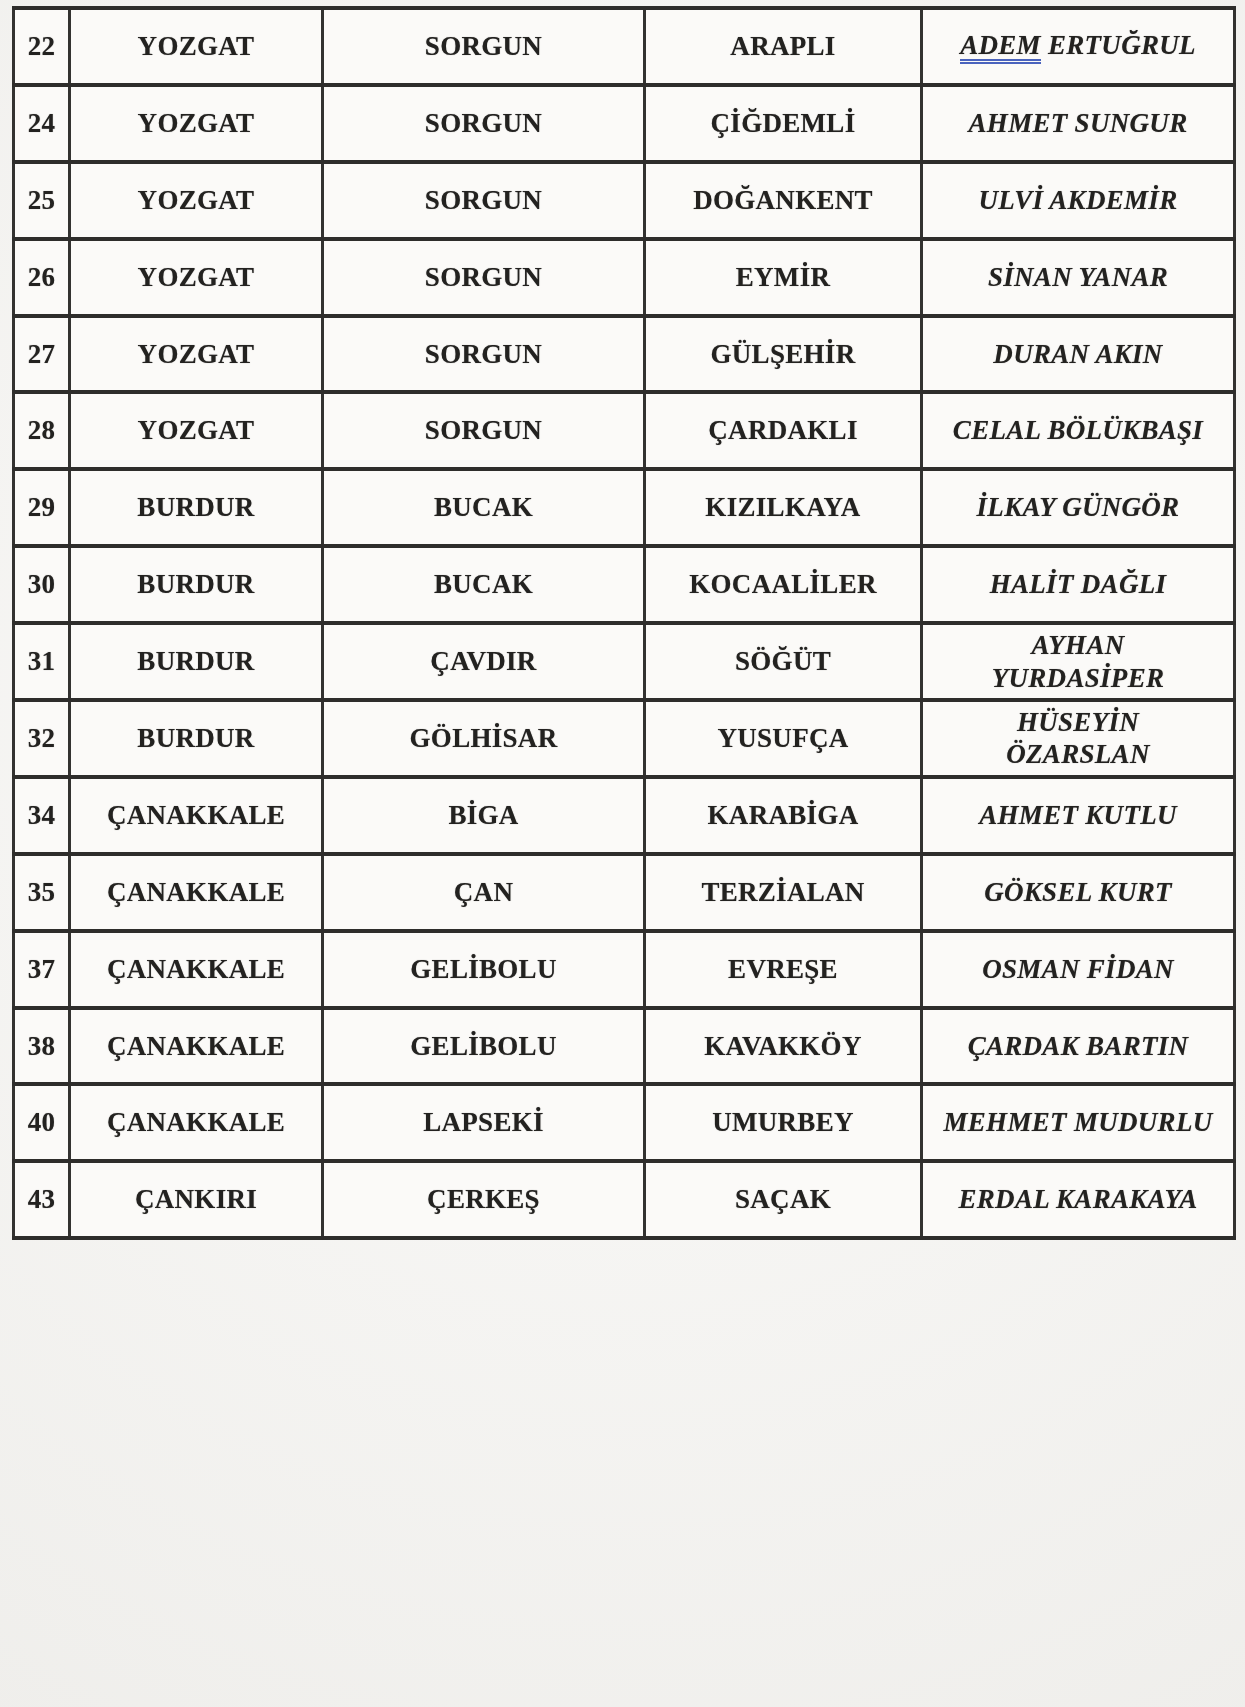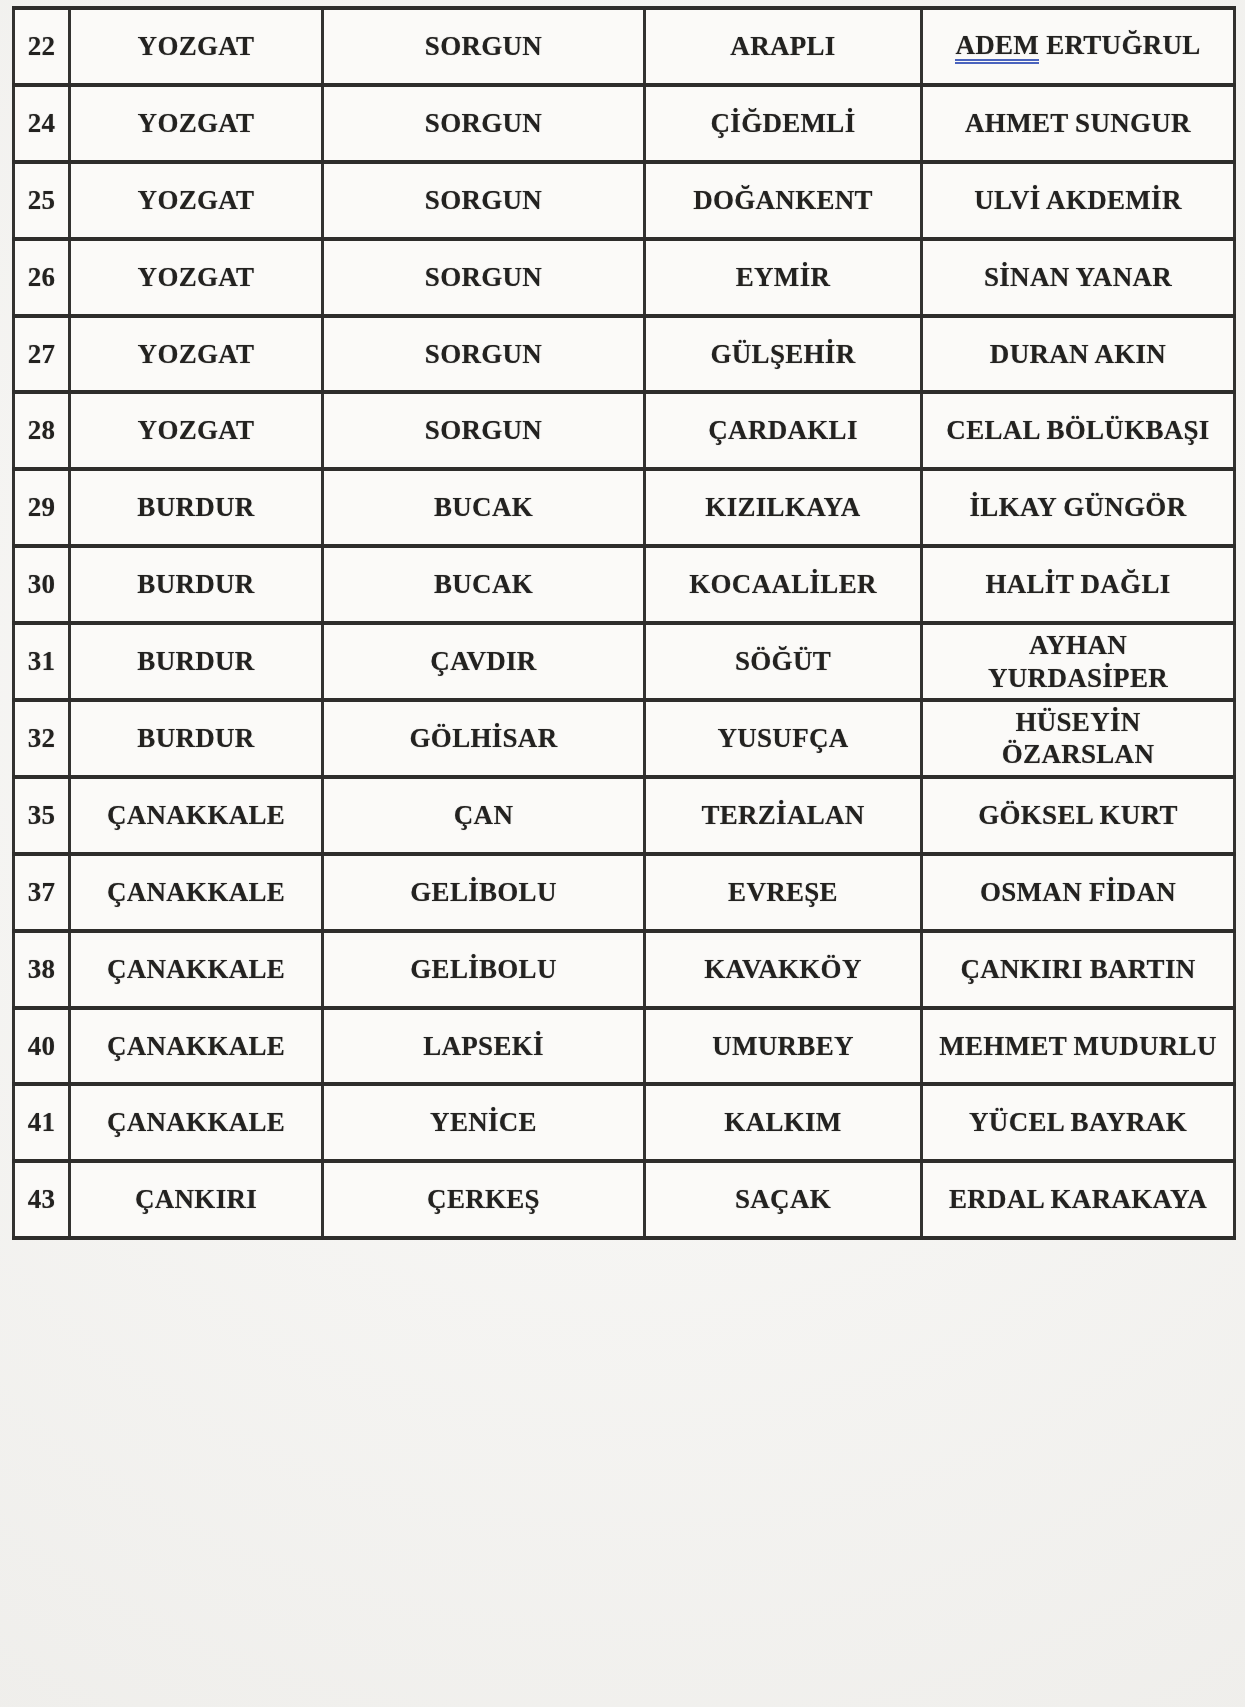--- a/index.html
+++ b/index.html
@@ -41,20 +41,21 @@
     color: #232220;
     text-shadow: 0 0 1px rgba(35,34,32,0.45);
     padding: 2px 4px;
     background: #fbfaf8;
     overflow: hidden;
   }
   td.cell-name {
     white-space: pre-line;
     line-height: 1.22;
     font-size: 26px;
+    font-style: italic;
   }
   td.cell-no {
     font-size: 26px;
   }
   .spell-underline {
     display: inline-block;
     border-bottom: 5px double;
     line-height: 1.05;
   }
 </style>
@@ -137,53 +138,53 @@
   </tr>
         <tr>
     <td class="cell-no">32</td>
     <td>BURDUR</td>
     <td>GÖLHİSAR</td>
     <td>YUSUFÇA</td>
     <td class="cell-name">HÜSEYİN
 ÖZARSLAN</td>
   </tr>
         <tr>
+    <td class="cell-no">34</td>
+    <td>ÇANAKKALE</td>
+    <td>BİGA</td>
+    <td>KARABİGA</td>
+    <td class="cell-name">AHMET KUTLU</td>
+  </tr>
+        <tr>
     <td class="cell-no">35</td>
     <td>ÇANAKKALE</td>
     <td>ÇAN</td>
     <td>TERZİALAN</td>
     <td class="cell-name">GÖKSEL KURT</td>
   </tr>
         <tr>
     <td class="cell-no">37</td>
     <td>ÇANAKKALE</td>
     <td>GELİBOLU</td>
     <td>EVREŞE</td>
     <td class="cell-name">OSMAN FİDAN</td>
   </tr>
         <tr>
     <td class="cell-no">38</td>
     <td>ÇANAKKALE</td>
     <td>GELİBOLU</td>
     <td>KAVAKKÖY</td>
-    <td class="cell-name">ÇANKIRI BARTIN</td>
+    <td class="cell-name">ÇARDAK BARTIN</td>
   </tr>
         <tr>
     <td class="cell-no">40</td>
     <td>ÇANAKKALE</td>
     <td>LAPSEKİ</td>
     <td>UMURBEY</td>
     <td class="cell-name">MEHMET MUDURLU</td>
-  </tr>
-        <tr>
-    <td class="cell-no">41</td>
-    <td>ÇANAKKALE</td>
-    <td>YENİCE</td>
-    <td>KALKIM</td>
-    <td class="cell-name">YÜCEL BAYRAK</td>
   </tr>
         <tr>
     <td class="cell-no">43</td>
     <td>ÇANKIRI</td>
     <td>ÇERKEŞ</td>
     <td>SAÇAK</td>
     <td class="cell-name">ERDAL KARAKAYA</td>
   </tr>
       </tbody>
   </table>

